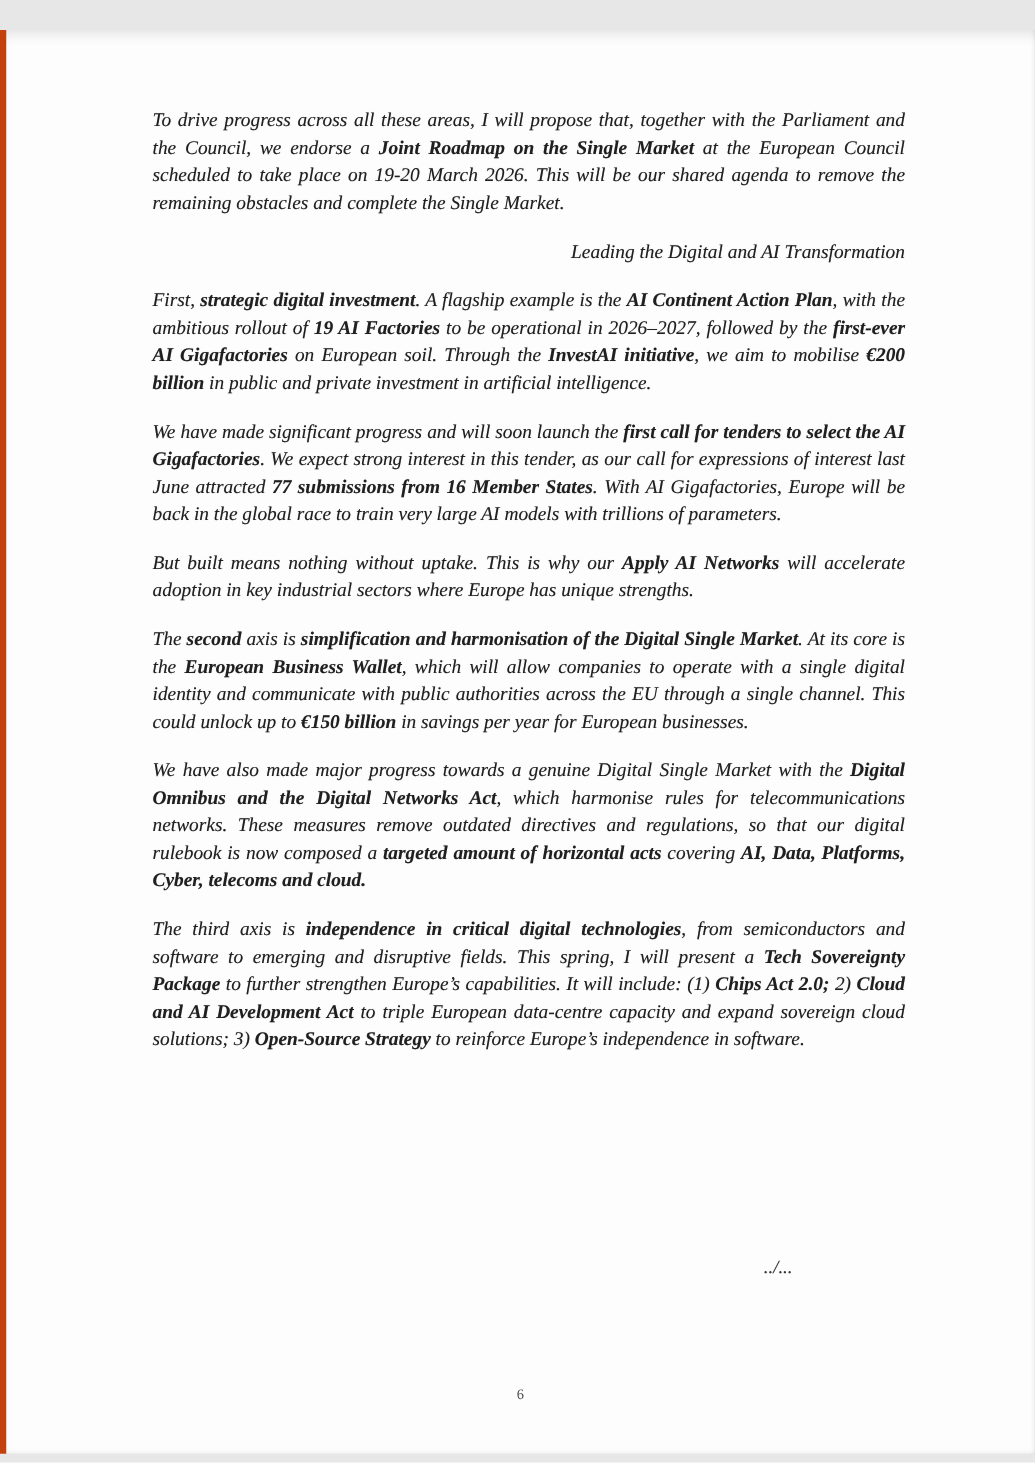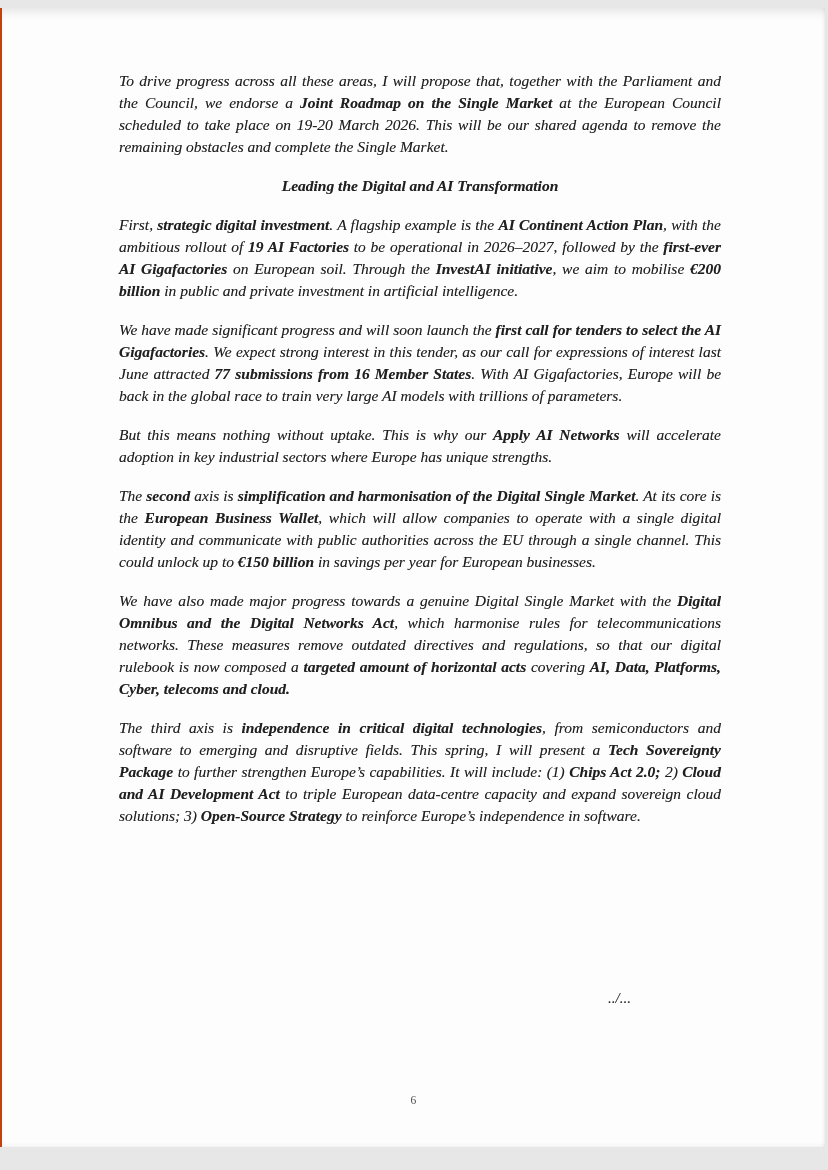--- a/index.html
+++ b/index.html
@@ -11,47 +11,47 @@
   html,body{margin:0;padding:0;}
   body{
     width:828px;height:1170px;
     background:var(--bg);
     position:relative;
     overflow:hidden;
     font-family:"Liberation Serif", serif;
   }
   .paper{
     position:absolute;
-    left:0;top:8px;
+    left:0;top:24px;
     width:823px;height:1139px;
     background:var(--paper);
-    border-left:2px solid #c2410c;
+    border-left:5px solid #c2410c;
     box-shadow:inset 0 10px 12px -8px rgba(0,0,0,0.13),
                inset 0 -4px 6px -4px rgba(0,0,0,0.08),
                inset -3px 0 4px -3px rgba(0,0,0,0.10);
   }
   .content{
     position:absolute;
     left:117px;top:62px;
     width:602px;
     font-style:italic;
     font-size:15.5px;
     line-height:22px;
     color:var(--ink);
     text-align:justify;
     text-shadow:0 0 0.6px rgba(40,40,40,0.45);
   }
   .content p{margin:0 0 17px 0;}
   .content h2{
     font-size:15.5px;
     line-height:22px;
-    font-weight:bold;
+    font-weight:normal;
     font-style:italic;
     margin:0 0 17px 0;
-    text-align:center;
+    text-align:right;
   }
   .bold{font-weight:bold;}
   .cont-mark{
     position:absolute;
     top:982px;right:194px;
     font-style:italic;
     font-size:15px;
     color:#333;
     text-shadow:0 0 0.6px rgba(40,40,40,0.4);
   }
@@ -68,20 +68,20 @@
 </style>
 </head>
 <body>
 
 <div class="paper">
   <div class="content">
     <p><span>To drive progress across all these areas, I will propose that, together with the Parliament and the Council, we endorse a </span><span class="bold">Joint Roadmap on the Single Market</span><span> at the European Council scheduled to take place on 19-20 March 2026. This will be our shared agenda to remove the remaining obstacles and complete the Single Market.</span></p>
     <h2>Leading the Digital and AI Transformation</h2>
     <p><span>First, </span><span class="bold">strategic digital investment</span><span>. A flagship example is the </span><span class="bold">AI Continent Action Plan</span><span>, with the ambitious rollout of </span><span class="bold">19 AI Factories</span><span> to be operational in 2026–2027, followed by the </span><span class="bold">first-ever AI Gigafactories</span><span> on European soil. Through the </span><span class="bold">InvestAI initiative</span><span>, we aim to mobilise </span><span class="bold">€200 billion</span><span> in public and private investment in artificial intelligence.</span></p>
     <p><span>We have made significant progress and will soon launch the </span><span class="bold">first call for tenders to select the AI Gigafactories</span><span>. We expect strong interest in this tender, as our call for expressions of interest last June attracted </span><span class="bold">77 submissions from 16 Member States</span><span>. With AI Gigafactories, Europe will be back in the global race to train very large AI models with trillions of parameters.</span></p>
-    <p><span>But this means nothing without uptake. This is why our </span><span class="bold">Apply AI Networks</span><span> will accelerate adoption in key industrial sectors where Europe has unique strengths.</span></p>
+    <p><span>But built means nothing without uptake. This is why our </span><span class="bold">Apply AI Networks</span><span> will accelerate adoption in key industrial sectors where Europe has unique strengths.</span></p>
     <p><span>The </span><span class="bold">second</span><span> axis is </span><span class="bold">simplification and harmonisation of the Digital Single Market</span><span>. At its core is the </span><span class="bold">European Business Wallet</span><span>, which will allow companies to operate with a single digital identity and communicate with public authorities across the EU through a single channel. This could unlock up to </span><span class="bold">€150 billion</span><span> in savings per year for European businesses.</span></p>
     <p><span>We have also made major progress towards a genuine Digital Single Market with the </span><span class="bold">Digital Omnibus and the Digital Networks Act</span><span>, which harmonise rules for telecommunications networks. These measures remove outdated directives and regulations, so that our digital rulebook is now composed a </span><span class="bold">targeted amount of horizontal acts</span><span> covering </span><span class="bold">AI, Data, Platforms, Cyber, telecoms and cloud.</span></p>
     <p><span>The third axis is </span><span class="bold">independence in critical digital technologies</span><span>, from semiconductors and software to emerging and disruptive fields. This spring, I will present a </span><span class="bold">Tech Sovereignty Package</span><span> to further strengthen Europe’s capabilities. It will include: (1) </span><span class="bold">Chips Act 2.0;</span><span> 2) </span><span class="bold">Cloud and AI Development Act</span><span> to triple European data-centre capacity and expand sovereign cloud solutions; 3) </span><span class="bold">Open-Source Strategy</span><span> to reinforce Europe’s independence in software.</span></p>
   </div>
   <div class="cont-mark">../...</div>
   <div class="page-number">6</div>
 </div>
 
 </body></html>

